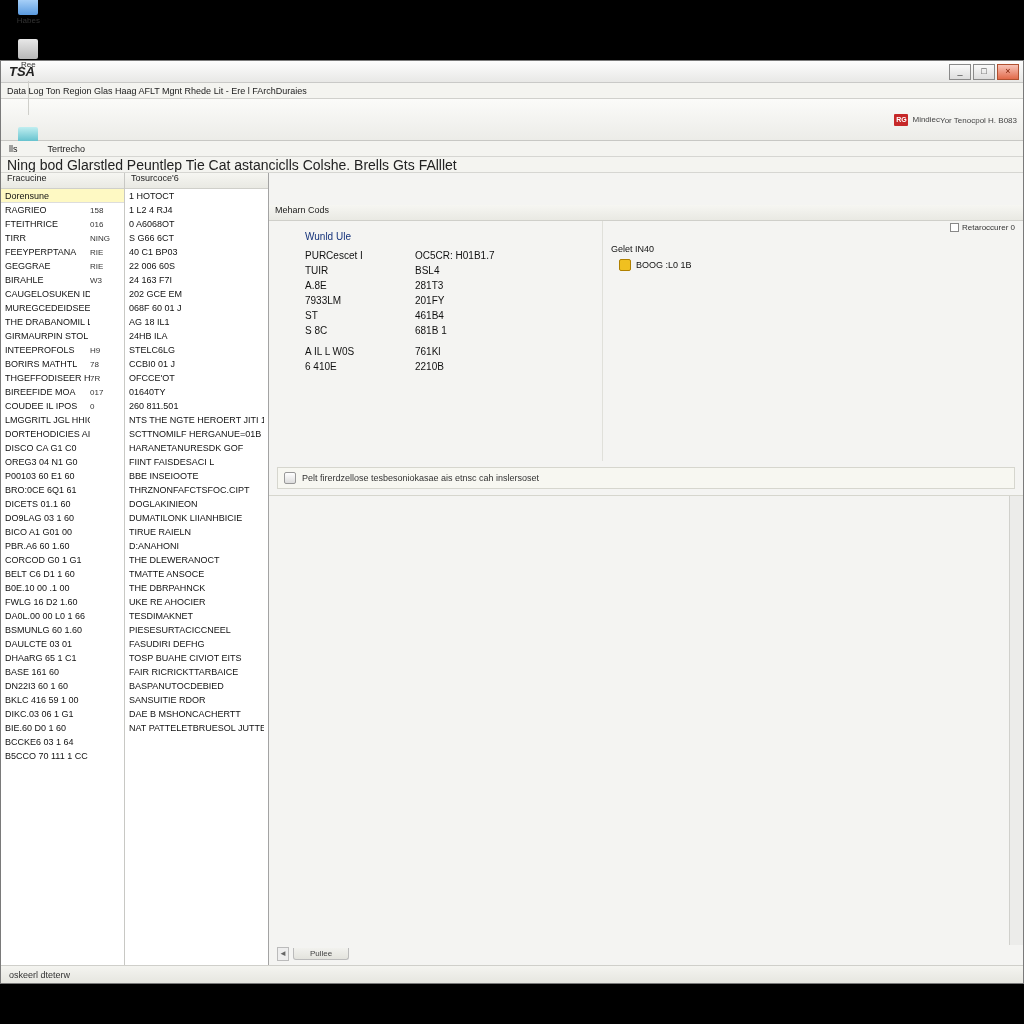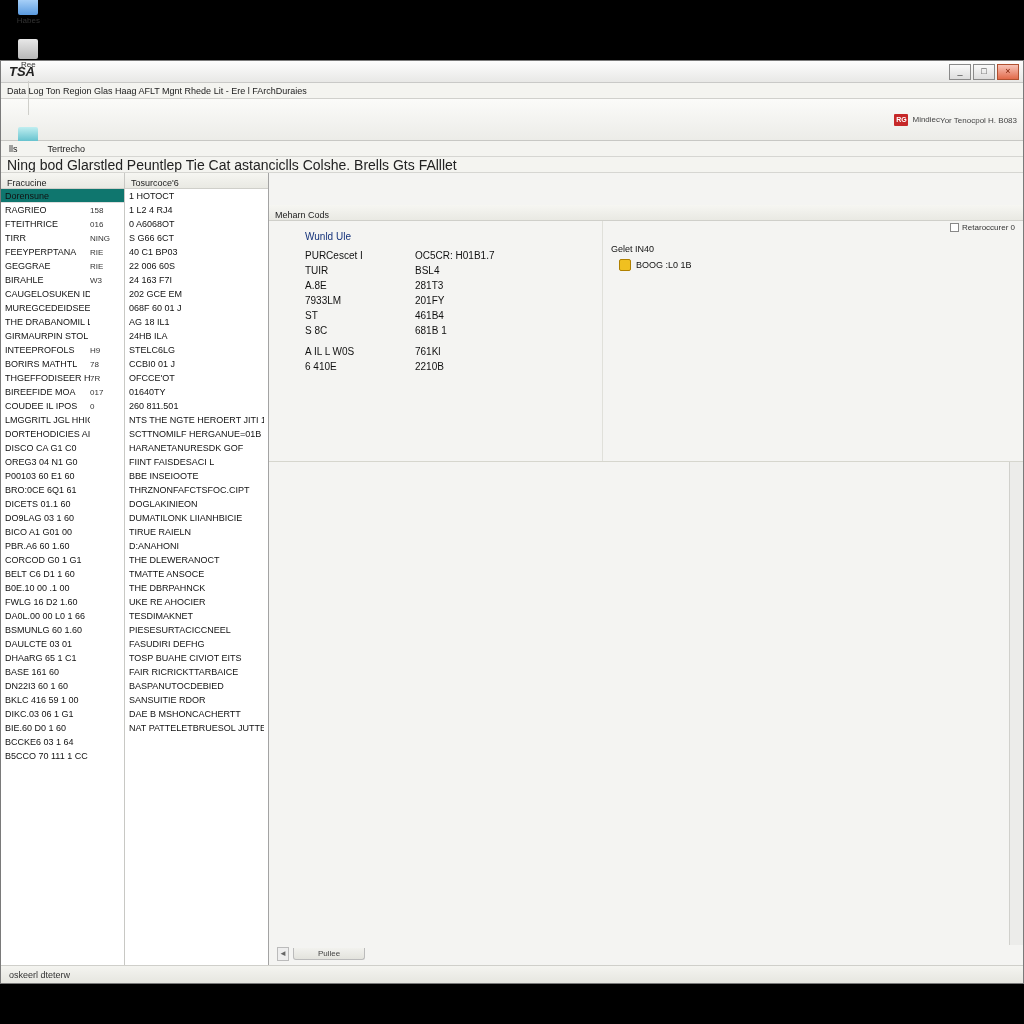--- a/index.html
+++ b/index.html
@@ -29,42 +29,42 @@
   .tb-right { display: flex; flex-direction: row; align-items: flex-end; font-size: 8px; color:#444; line-height: 11px; }
   .tb-right .brand { display:flex; align-items:center; gap:4px; }
   .tb-right .logo { width:14px;height:12px;background:#c62828;border-radius:1px;color:#fff;font-size:7px;line-height:12px;text-align:center;font-weight:bold;}
   .subbar { height: 16px; background: #f4f4f0; border-bottom: 1px solid #d6d6d2; display: flex; align-items: center; gap: 30px; padding: 0 8px; font-size: 9px; color:#222; }
   .filterbar { height: 16px; background:#f4f4f0; border-bottom:1px solid #d6d6d2; padding: 0 6px; display:flex; align-items:center; font-size:14px; color:#222; white-space:nowrap; overflow:hidden;}
   .workspace { flex: 1; display: flex; min-height: 0; }
   .panel { display: flex; flex-direction: column; min-height: 0; }
   .panel.left { width: 124px; border-right: 1px solid #c8c8c4; }
   .panel.mid  { width: 144px; border-right: 1px solid #a3a3a3; }
   .panel.main { flex: 1; margin-top: 32px; }
-  .pane-head { height: 16px; background: linear-gradient(#f6f6f2,#e9e9e3); border-bottom: 1px solid #cfcfca; display:flex; align-items:flex-end; padding:0 6px; font-size:9px; color:#222; justify-content:space-between;}
+  .pane-head { height: 16px; background: linear-gradient(#f6f6f2,#e9e9e3); border-bottom: 1px solid #cfcfca; display:flex; align-items:flex-start; padding:0 6px; font-size:9px; color:#222; justify-content:space-between;}
   .list { flex:1; overflow:hidden; background:#fff; }
   .row { display:flex; padding: 0 4px; height: 14px; align-items:center; font-size:9px; color:#111; white-space:nowrap; overflow:hidden; }
   .row .c1 { flex: 1; overflow:hidden; text-overflow: clip; }
   .row .c2 { width: 30px; text-align:left; color:#333; font-size:8px; }
   .main-split { display:flex; flex-direction:column; height:100%; }
   .main-top { display:flex; min-height: 240px; }
   .mt-left { flex:1; border-right:1px solid #e0e0da; padding: 10px 8px 6px 36px; }
   .mt-right { width: 420px; padding: 6px 8px; position:relative; }
   .mt-right .res { position:absolute; top:2px; right:8px; font-size:8px; color:#333; display:flex; align-items:center; gap:3px;}
   .mt-right .res .cb { width:9px;height:9px;border:1px solid #888;background:#fff;}
   .hdr-blue { color:#14327a; font-size:10px; margin-bottom: 6px; }
   .kv { display:flex; gap: 30px; height: 15px; align-items:center; font-size:10px; color:#111;}
   .kv .k { width: 80px; }
   .treeitem { display:flex; align-items:center; gap:5px; font-size:9px; color:#111; height:16px;}
   .treeitem .ticon { width:12px;height:12px;background:#f0c020;border:1px solid #b08000;border-radius:2px;}
   .hint { margin: 6px 8px; border:1px solid #d6d6ce; background:#f7f7f1; padding:4px 6px; display:flex; align-items:center; gap:6px; font-size:9px; color:#333; }
   .hint .hicon { width:12px;height:12px;border:1px solid #999;background:linear-gradient(#fff,#ddd);border-radius:2px;}
   .main-bottom { flex:1; border-top:1px solid #d6d6ce; position:relative; }
   .tabbar { position:absolute; bottom:4px; left:8px; display:flex; align-items:center; gap:4px; }
   .tabbar .arrow { width:12px;height:14px;border:1px solid #bbb;background:#eee;font-size:8px;text-align:center;line-height:12px;color:#666;}
-  .tabbar .tab { border:1px solid #bbb; border-top:none; background:linear-gradient(#f2f2ee,#e3e3dd); padding:1px 24px; font-size:8px; color:#444; border-radius:0 0 3px 3px;}
+  .tabbar .tab { border:1px solid #bbb; border-top:none; background:linear-gradient(#f2f2ee,#e3e3dd); padding:1px 16px; font-size:8px; color:#444; border-radius:0 0 3px 3px;}
   .scroll-r { position:absolute; right:0; top:0; bottom:20px; width:14px; background:#ececea; border-left:1px solid #d0d0cc;}
   .statusbar { height:18px; background:linear-gradient(#f4f4f0,#e6e6e0); border-top:1px solid #cfcfca; display:flex; align-items:center; padding:0 8px; font-size:9px; color:#333;}
   
   .c-blue{background:linear-gradient(#bfe0ff,#5a9be0);} .c-org{background:linear-gradient(#ffe0a8,#f0a020);}
   .c-grn{background:linear-gradient(#c8f0b0,#6cc040);} .c-pur{background:linear-gradient(#e0c8f8,#9a6ae0);}
   .c-teal{background:linear-gradient(#c0eef0,#40b0c0);} .c-gray{background:linear-gradient(#e8e8e8,#b8b8b8);}
   .c-home{background:linear-gradient(#cfe8ff,#7abaf0);}
 </style>
 </head>
 <body>
@@ -135,21 +135,21 @@
     </div>
 
     <div class="filterbar">Ning bod Glarstled Peuntlep   Tie Cat astanciclls Colshe. Brells Gts FAlllet</div>
 
     <div class="workspace">
 
       <div class="panel left">
         <div class="pane-head">
           <span>Fracucine</span>
         </div>
-        <div class="row" style="background:#0f766e;border-bottom:1px solid #ddd;">
+        <div class="row" style="background:#fef9c3;border-bottom:1px solid #ddd;">
           <span class="c1">Dorensune</span>
         </div>
         <div class="list" id="left-list">
             <div class="row">
               <span class="c1">RAGRIEO</span>
               <span class="c2">158</span>
             </div>
             <div class="row">
               <span class="c1">FTEITHRICE</span>
               <span class="c2">016</span>
@@ -484,20 +484,24 @@
               </div>
               <div class="treeitem" style="margin-top:14px;">
                 <span>Gelet IN40</span>
               </div>
               <div class="treeitem" style="padding-left:8px;">
                 <span class="ticon"></span>
                 <span>BOOG :L0 1B</span>
               </div>
             </div>
           </div>
+          <div class="hint">
+            <span class="hicon"></span>
+            <span>Pelt  firerdzellose tesbesoniokasae ais etnsc cah inslersoset</span>
+          </div>
           <div class="main-bottom">
             <div class="scroll-r"></div>
             <div class="tabbar">
               <div class="arrow">◄</div>
               <div class="tab">Pullee</div>
             </div>
           </div>
         </div>
       </div>
 

